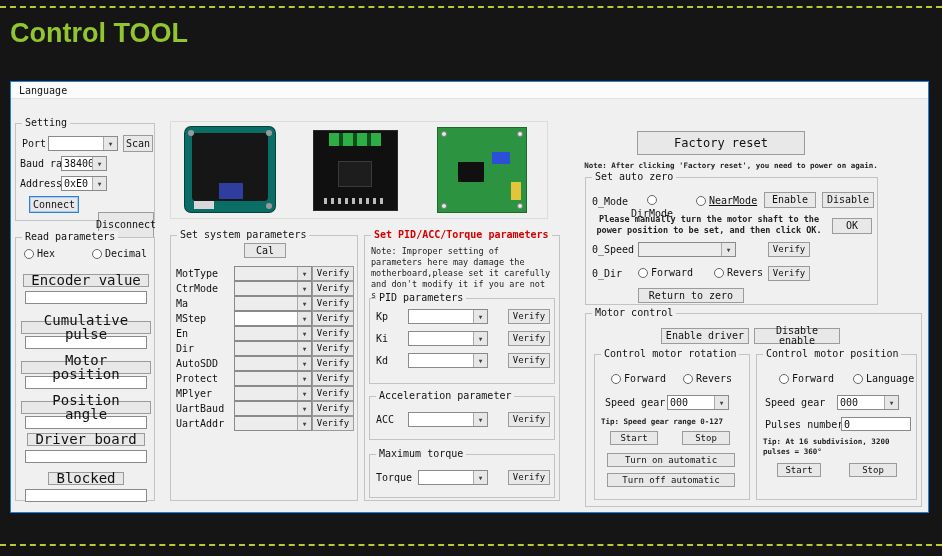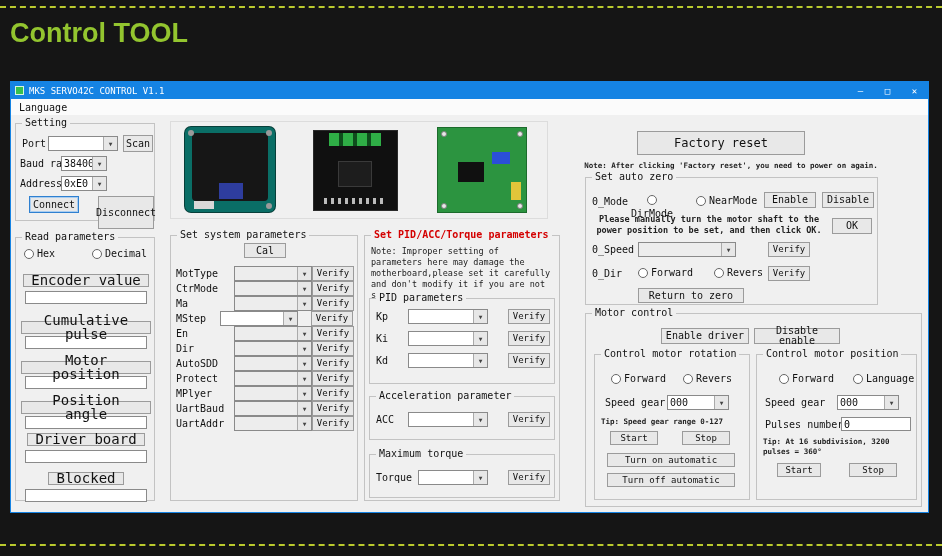--- a/index.html
+++ b/index.html
@@ -85,29 +85,20 @@
   .b3-hole{position:absolute;width:6px;height:6px;border-radius:50%;background:#e8e8e8;border:1px solid #7f7f7f;box-sizing:border-box;}
 </style>
 </head>
 <body>
 
 <div class="dash top"></div>
 <div class="dash bottom"></div>
 <h1 class="page-heading">Control TOOL</h1>
 
 <div class="window">
-  <div class="titlebar">
-    <div class="app-icon"></div>
-    <span class="title-text">MKS SERVO42C CONTROL V1.1</span>
-    <div class="win-controls">
-      <div class="win-btn">—</div>
-      <div class="win-btn">□</div>
-      <div class="win-btn">✕</div>
-    </div>
-  </div>
   <div class="menubar">
     <span class="menu-item">Language</span>
   </div>
 
   <div class="client">
 
     <div class="group" style="left:4px;top:8px;width:140px;height:98px;">
       <span class="gtitle">Setting</span>
       <span class="lbl" style="left:6px;top:14px;">Port</span>
       <div class="combo" style="left:32px;top:12px;width:70px;">
@@ -116,21 +107,21 @@
       <button class="btn" style="left:107px;top:11px;width:30px;height:17px;">Scan</button>
       <span class="lbl" style="left:4px;top:34px;">Baud rate</span>
       <div class="combo" style="left:45px;top:32px;width:46px;">
           <span class="val">38400</span>
         </div>
       <span class="lbl" style="left:4px;top:54px;">Address</span>
       <div class="combo" style="left:45px;top:52px;width:46px;">
           <span class="val">0xE0</span>
         </div>
       <button class="btn primary" style="left:13px;top:72px;width:50px;height:17px;">Connect</button>
-      <button class="btn" style="left:82px;top:72px;width:56px;height:33px;">Disconnect</button>
+      <button class="btn" style="left:82px;top:88px;width:56px;height:26px;">Disconnect</button>
     </div>
 
     <div class="group" style="left:4px;top:122px;width:140px;height:264px;">
       <span class="gtitle">Read parameters</span>
       <div class="radio" style="left:8px;top:10px;">
           <span class="dot"></span>
           <span>Hex</span>
         </div>
       <div class="radio" style="left:76px;top:10px;">
           <span class="dot"></span>
@@ -206,21 +197,21 @@
           <button class="btn">Verify</button>
         </div>
         <div class="prow">
           <span class="rlabel" style="width:58px;">Ma</span>
           <div class="combo gray" style="width:78px;">
               <span class="val"></span>
             </div>
           <button class="btn">Verify</button>
         </div>
         <div class="prow">
-          <span class="rlabel" style="width:44px;">MStep</span>
+          <span class="rlabel" style="width:58px;">MStep</span>
           <div class="combo" style="width:78px;">
               <span class="val"></span>
             </div>
           <button class="btn">Verify</button>
         </div>
         <div class="prow">
           <span class="rlabel" style="width:58px;">En</span>
           <div class="combo gray" style="width:78px;">
               <span class="val"></span>
             </div>
@@ -332,21 +323,21 @@
     <button class="btn" style="left:626px;top:16px;width:168px;height:24px;font-size:12px;">Factory reset</button>
     <div class="note" style="left:570px;top:46px;width:300px;font-size:7.5px;font-weight:bold;text-align:center;white-space:nowrap;">Note: After clicking 'Factory reset', you need to power on again.</div>
 
     <div class="group" style="left:574px;top:62px;width:293px;height:128px;">
       <span class="gtitle">Set auto zero</span>
       <span class="lbl" style="left:6px;top:18px;">0_Mode</span>
       <div class="radio" style="left:45px;top:17px;flex-direction:column;">
           <span class="dot"></span>
           <span>DirMode</span>
         </div>
-      <div class="radio" style="left:110px;top:17px;">
+      <div class="radio" style="left:110px;top:17px;text-decoration:underline;">
           <span class="dot"></span>
           <span>NearMode</span>
         </div>
       <button class="btn" style="left:178px;top:14px;width:52px;height:16px;">Enable</button>
       <button class="btn" style="left:236px;top:14px;width:52px;height:16px;">Disable</button>
 
       <div class="note" style="left:4px;top:36px;width:238px;font-size:8.5px;font-weight:bold;text-align:center;line-height:1.25;">Please manually turn the motor shaft to the power position to be set, and then click OK.</div>
       <button class="btn" style="left:246px;top:40px;width:40px;height:16px;">OK</button>
 
       <span class="lbl" style="left:6px;top:66px;">0_Speed</span>

